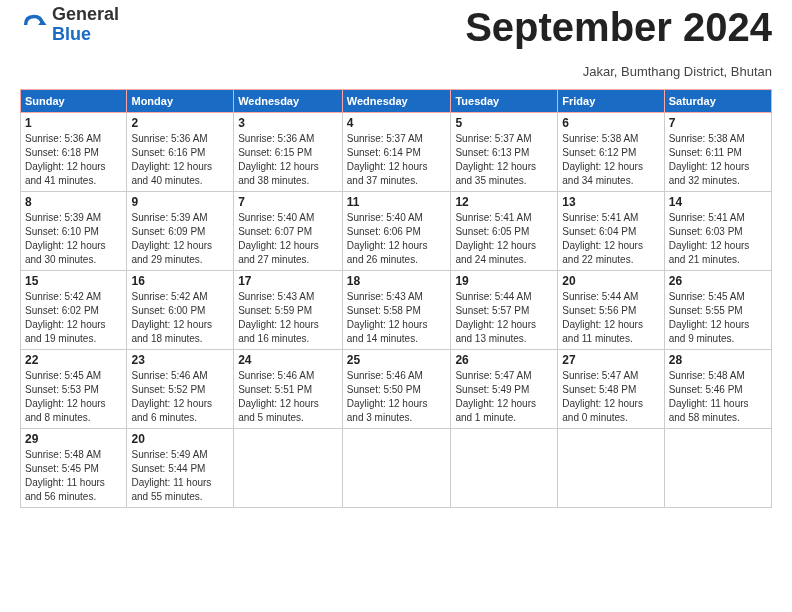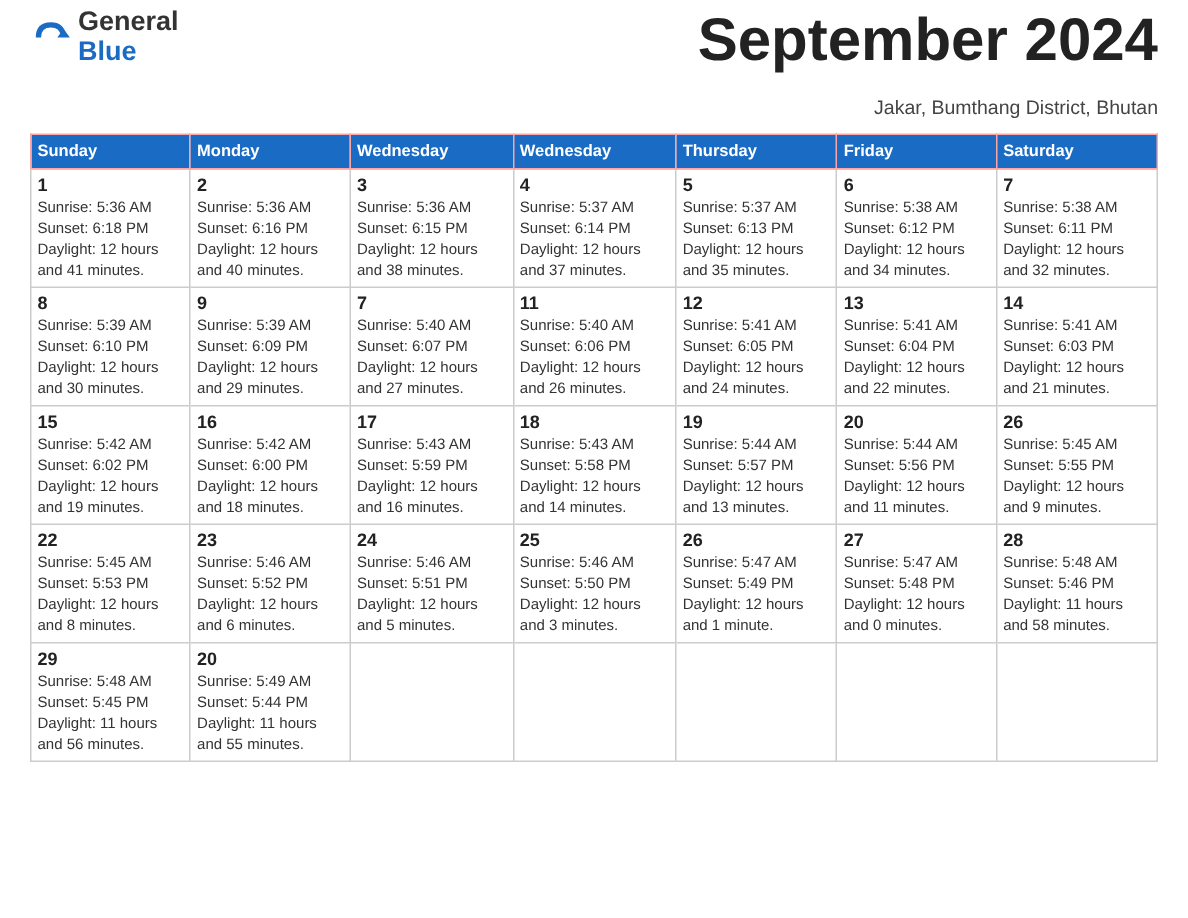--- a/index.html
+++ b/index.html
@@ -120,21 +120,21 @@
     </div>
   </div>
 
   <table class="calendar">
     <thead>
       <tr>
         <th>Sunday</th>
         <th>Monday</th>
         <th>Wednesday</th>
         <th>Wednesday</th>
-        <th>Thursday</th>
+        <th>Tuesday</th>
         <th>Friday</th>
         <th>Saturday</th>
       </tr>
     </thead>
     <tbody id="calendar-body">
     <tr class="week-row">
           <td>
         <span class="day-num">1</span>
         <span class="day-info">Sunrise: 5:36 AM<br>Sunset: 6:18 PM<br>Daylight: 12 hours and 41 minutes.</span>
       </td>

